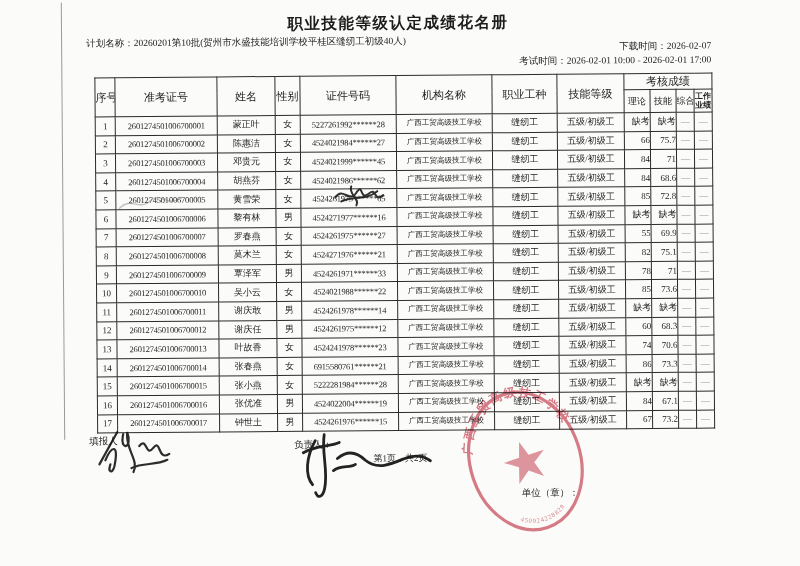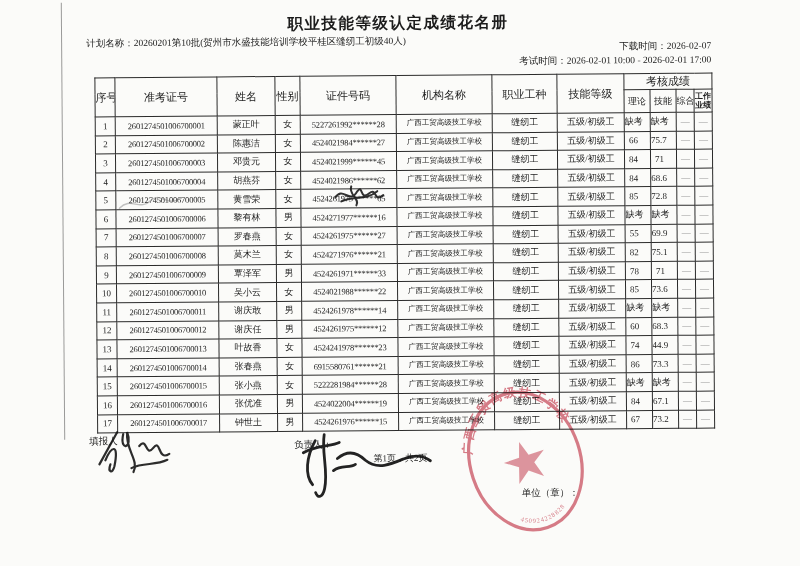--- a/index.html
+++ b/index.html
@@ -21,21 +21,21 @@
   table{border-collapse:collapse;table-layout:fixed;width:617px;}
   th,td{border:1px solid #2b2b2b;padding:0;text-align:center;overflow:hidden;
     font-weight:normal;font-size:9px;white-space:nowrap;color:#1d1d1d;}
   thead tr.h1 th{height:12px;font-size:11px;margin-left:16px;}
   thead tr.h2 th{height:22px;}
   th.wrap{white-space:normal;font-size:8px;line-height:1.15;font-weight:bold;}
   tbody tr{height:18.6px;}
   td.c-ticket,td.c-id{font-size:8.5px;letter-spacing:-0.2px;}
   td.c-org{white-space:normal;font-size:7.5px;line-height:1.15;}
   td.c-org div{max-width:76px;margin:0 auto;word-break:break-all;}
-  td.c-num{text-align:right;padding-right:12px;font-size:9px;}
+  td.c-num{text-align:right;padding-right:0;font-size:9px;}
   td.c-dash{text-align:right;padding-right:4px;color:#9b9b9b;font-size:9px;}
   .footer-label{position:absolute;font-size:9.5px;}
   .f-filler{left:88px;top:433px;}
   .f-resp{left:293px;top:438px;}
   .f-unit{left:520px;top:440px;margin-top:48px;}
   .f-page{position:absolute;left:372px;top:452px;font-size:9px;}
   svg.overlay{position:absolute;pointer-events:none;}
   .stamp-svg{mix-blend-mode:multiply;}
 </style>
 </head>
@@ -296,21 +296,21 @@
       <td class="c-ticket">2601274501006700013</td>
       <td>叶故香</td>
       <td>女</td>
       <td class="c-id">4524241978******23</td>
       <td class="c-org">
               <div>广西工贸高级技工学校</div>
             </td>
       <td>缝纫工</td>
       <td>五级/初级工</td>
       <td class="c-num">74</td>
-      <td class="c-num">44.9</td>
+      <td class="c-num">70.6</td>
       <td class="c-dash">—</td>
       <td class="c-dash">—</td>
     </tr>
 
     <tr>
       <td>14</td>
       <td class="c-ticket">2601274501006700014</td>
       <td>张春燕</td>
       <td>女</td>
       <td class="c-id">6915580761******21</td>

